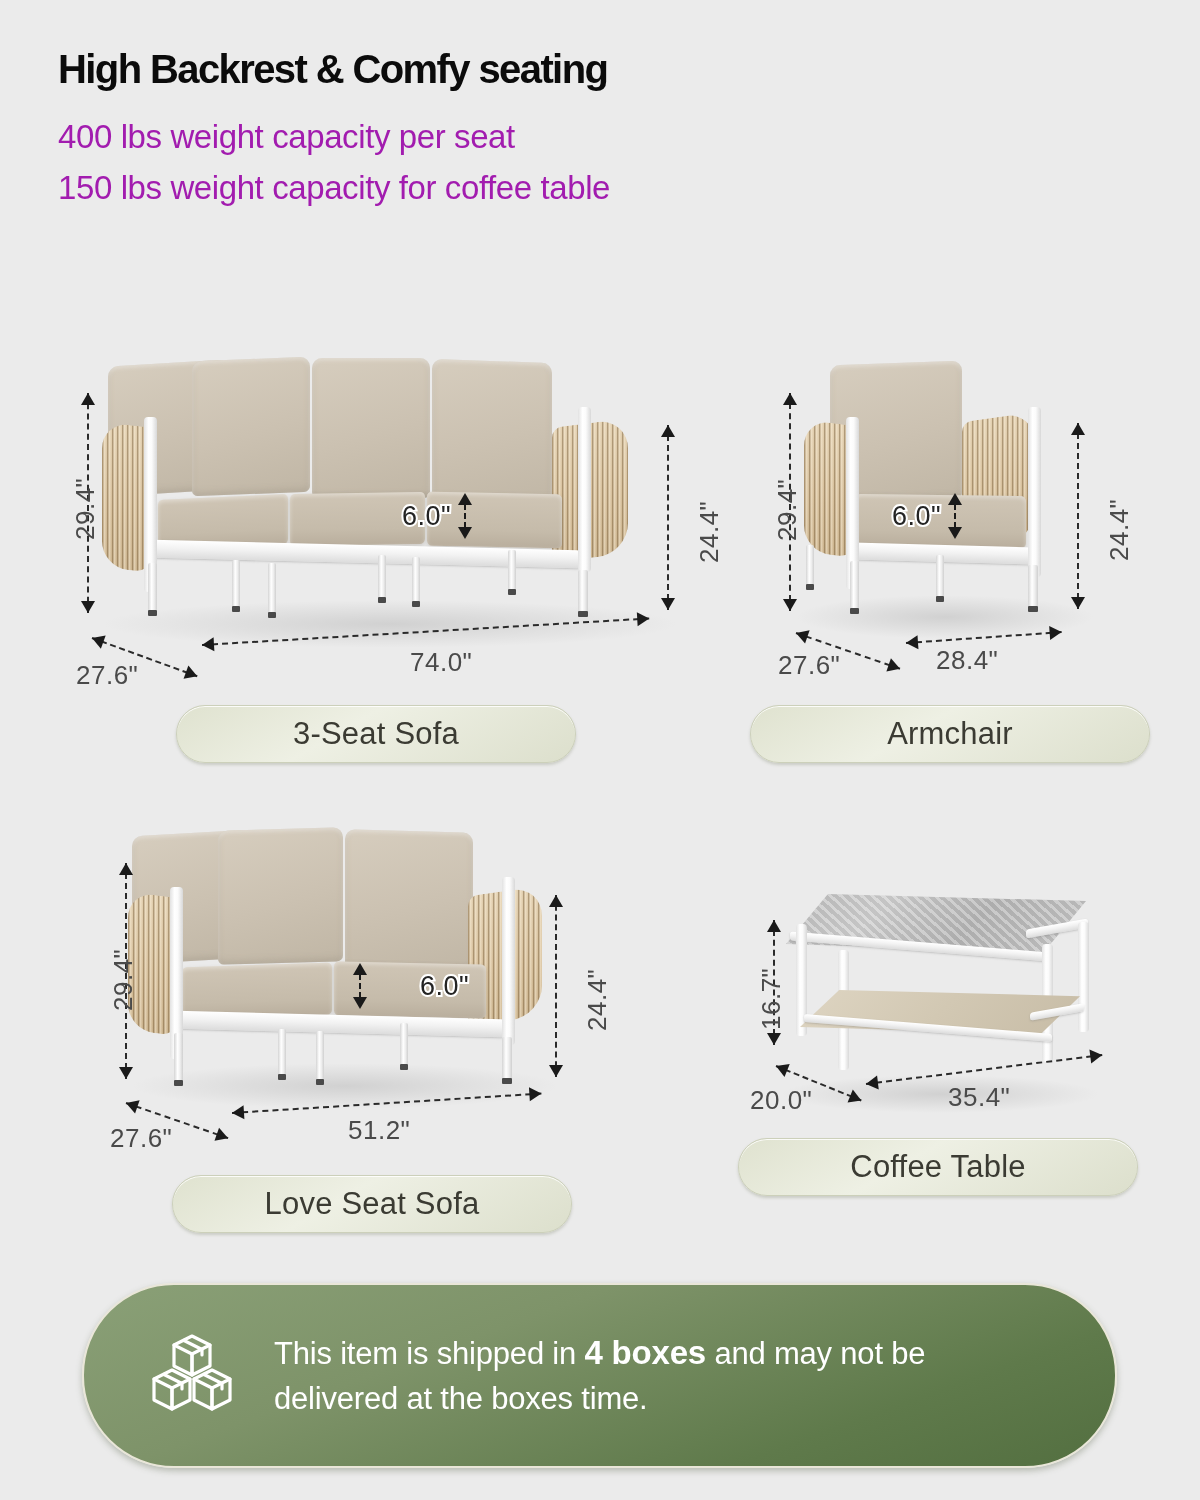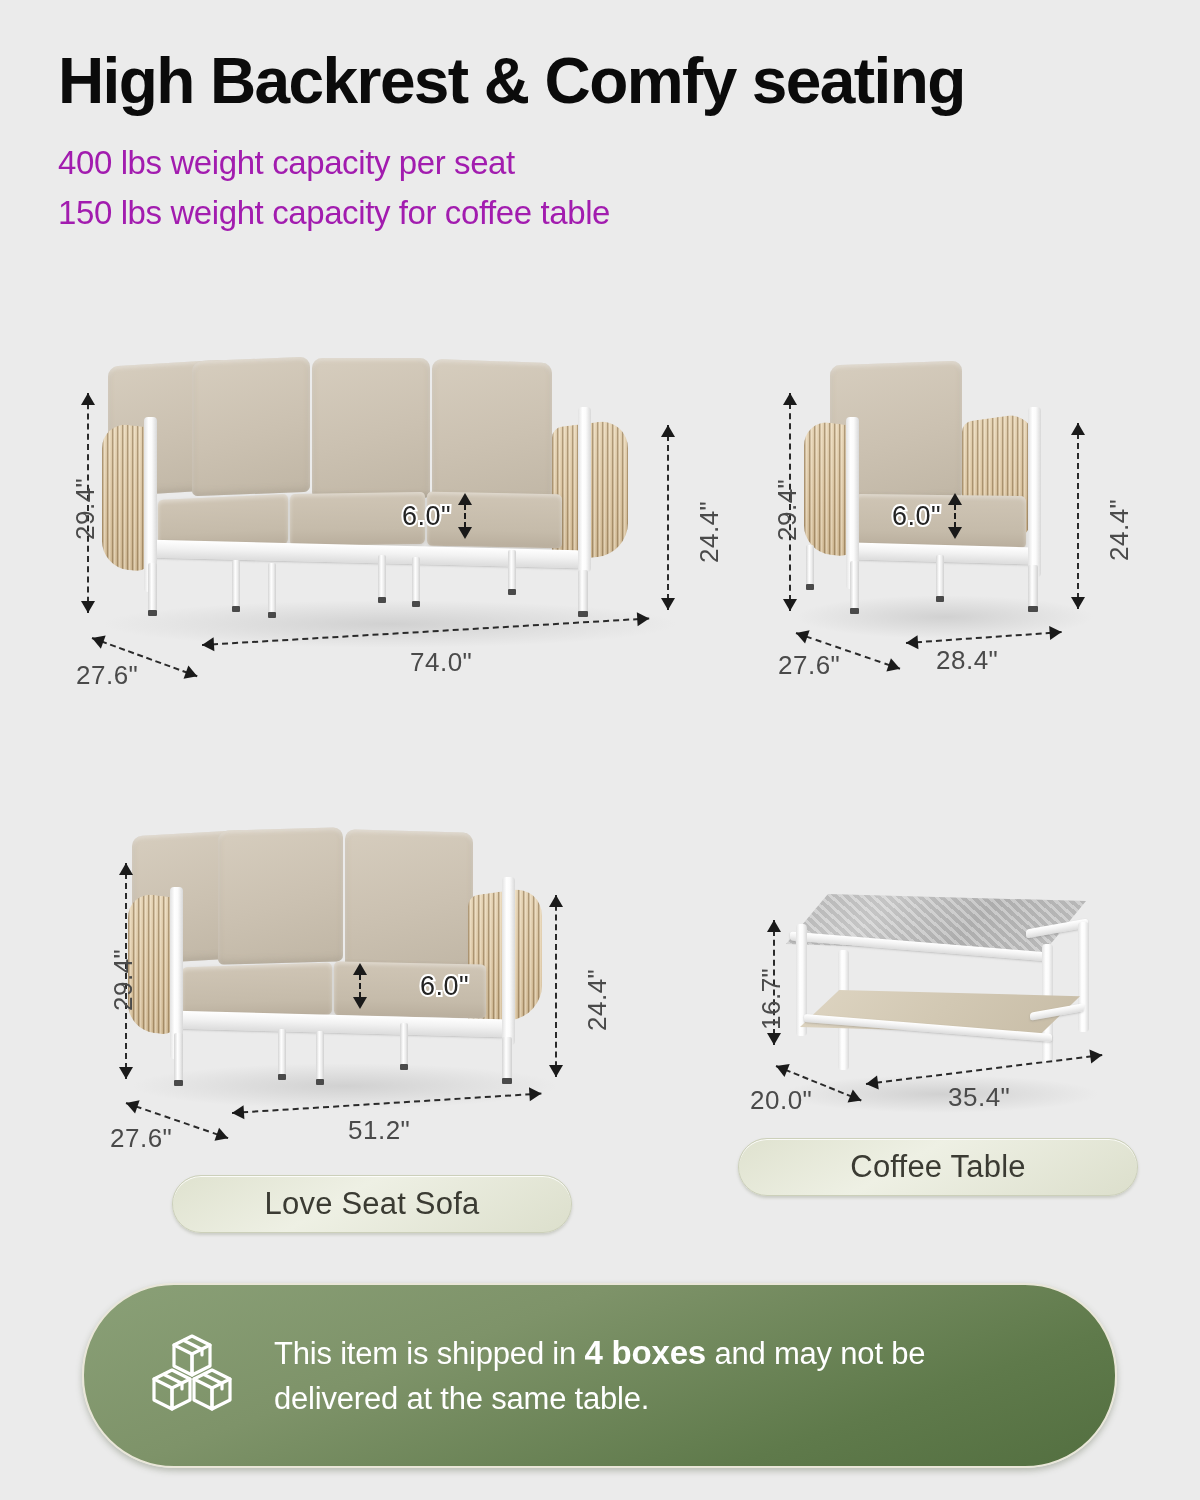--- a/index.html
+++ b/index.html
@@ -8,21 +8,21 @@
     background: #ebebeb;
     font-family: "Liberation Sans", sans-serif;
     overflow: hidden;
     position: relative;
   }
   .page { position: relative; width: 1200px; height: 1500px; }
 
   
   .header { position: absolute; left: 58px; top: 48px; width: 1090px; }
   .title {
-    font-size: 64px; font-weight: 700; color: #0b0b0b;
+    font-size: 40px; font-weight: 700; color: #0b0b0b;
     letter-spacing: -1.6px; line-height: 1.06; white-space: nowrap;
   }
   .subtitle-block { margin-top: 22px; }
   .subtitle {
     font-size: 33px; font-weight: 300; color: #a21caf;
     letter-spacing: -0.4px; line-height: 1.52; white-space: nowrap;
   }
 
   
   .cell { position: absolute; }
@@ -235,20 +235,23 @@
     </div>
     <div class="dim-text" style="left:36px; top:315px;">27.6"</div>
 
     <div class="dim-h" style="left:162px; top:292px; width:448px; height:16px; transform:rotate(-3.4deg); transform-origin:left center;">
       <div class="dim-line-h"></div>
       <div class="arrow arrow-left"></div>
       <div class="arrow arrow-right"></div>
     </div>
     <div class="dim-text" style="left:370px; top:302px;">74.0"</div>
 
+    <div class="pill" style="left:136px; top:360px; width:400px;">
+      <span class="pill-label">3-Seat Sofa</span>
+    </div>
   </div>
 
   <div class="cell" style="left:740px; top:345px; width:420px; height:430px;">
 
     <div class="stage" style="left:0; top:0; width:420px; height:320px;">
       <div class="shadow-floor" style="left:55px; top:250px; width:300px; height:44px;"></div>
 
       <div class="cushion" style="left:90px; top:18px; width:132px; height:138px; transform:skewY(-2deg);"></div>
 
       <div class="rope" style="left:64px; top:78px; width:55px; height:132px;
@@ -298,20 +301,23 @@
     </div>
     <div class="dim-text" style="left:38px; top:305px;">27.6"</div>
 
     <div class="dim-h" style="left:166px; top:290px; width:156px; height:16px; transform:rotate(-4deg); transform-origin:left center;">
       <div class="dim-line-h"></div>
       <div class="arrow arrow-left"></div>
       <div class="arrow arrow-right"></div>
     </div>
     <div class="dim-text" style="left:196px; top:300px;">28.4"</div>
 
+    <div class="pill" style="left:10px; top:360px; width:400px;">
+      <span class="pill-label">Armchair</span>
+    </div>
   </div>
 
   <div class="cell" style="left:70px; top:815px; width:560px; height:430px;">
 
     <div class="stage" style="left:0; top:0; width:560px; height:310px;">
       <div class="shadow-floor" style="left:60px; top:248px; width:430px; height:46px;"></div>
 
       <div class="cushion" style="left:62px; top:18px; width:118px; height:128px; transform:skewY(-3.2deg);"></div>
       <div class="cushion" style="left:148px; top:14px; width:125px; height:134px; transform:skewY(-1.6deg);"></div>
       <div class="cushion" style="left:275px; top:16px; width:128px; height:140px; transform:skewY(1.6deg);"></div>
@@ -439,17 +445,17 @@
         <polyline points="18,46.5 36,55.5 36,61"></polyline>
 
         <polygon points="66,42 84,51 66,60 48,51"></polygon>
         <polyline points="48,51 48,72 66,81 66,60"></polyline>
         <polyline points="66,60 66,81 84,72 84,51"></polyline>
         <polyline points="58,46.5 76,55.5 76,61"></polyline>
       </svg>
     </div>
     <div class="banner-text">
       <span>This item is shipped in </span><b>4 boxes</b><span> and may not be</span><br>
-      <span>delivered at the same table.</span>
+      <span>delivered at the boxes time.</span>
     </div>
   </div>
 
 </div>
 
 </body></html>

